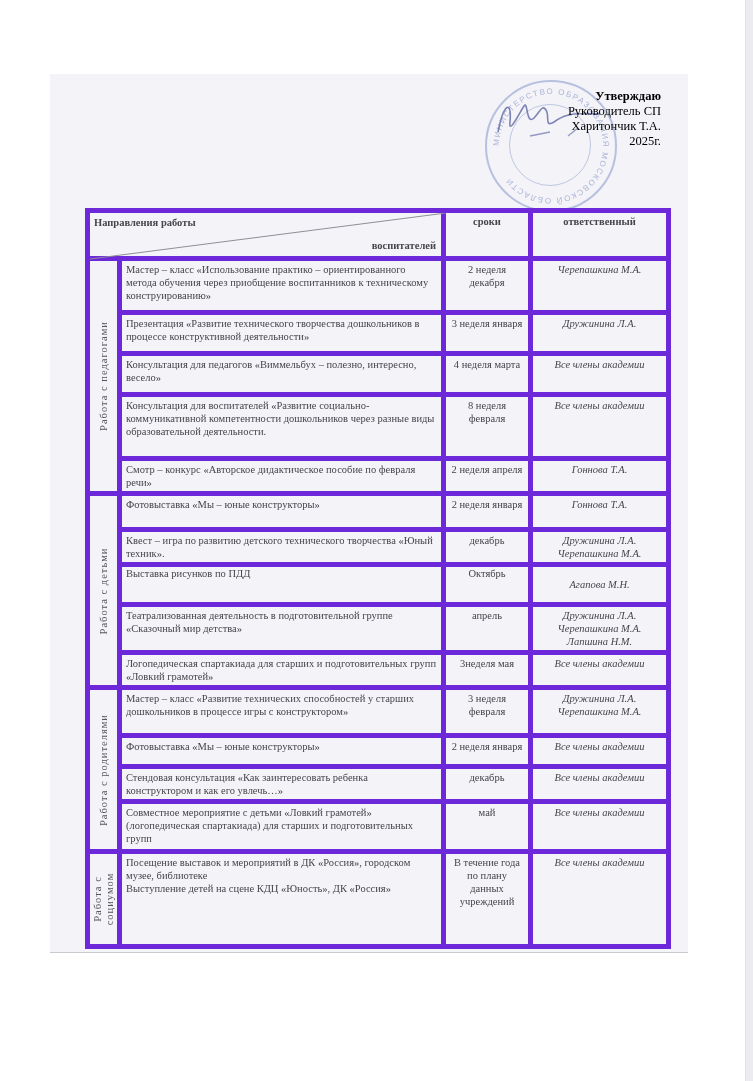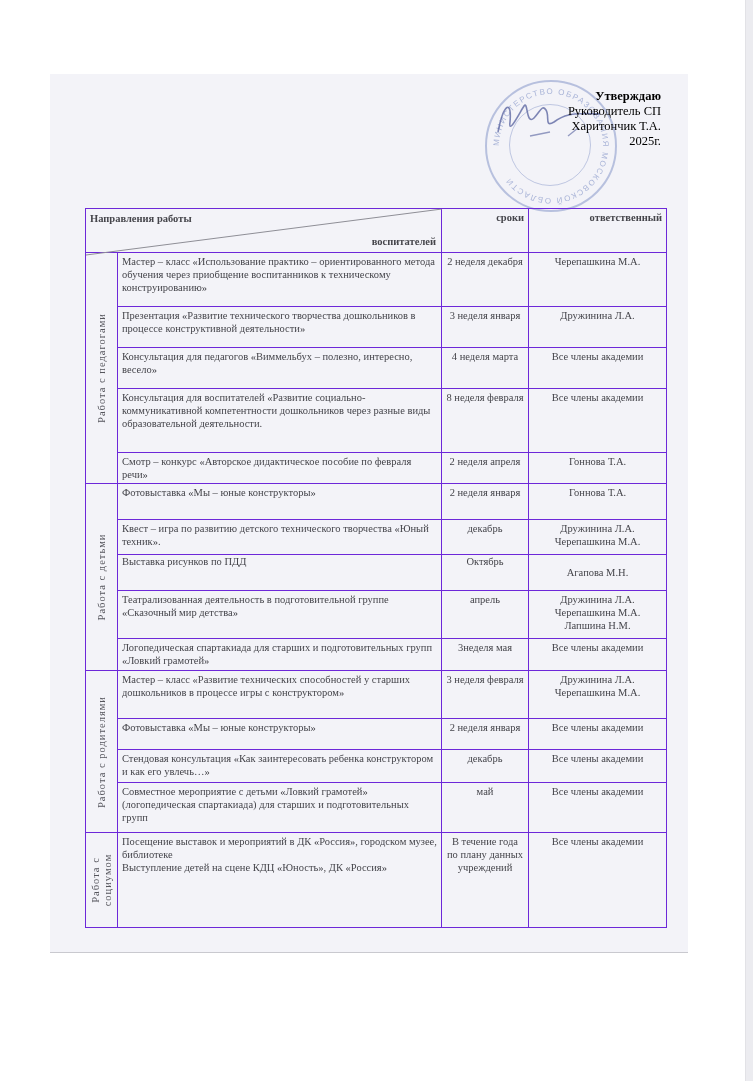--- a/index.html
+++ b/index.html
@@ -13,31 +13,31 @@
   .title { position:absolute; left:208px; top:97px; font-size:10px; font-weight:bold; color:#2f2f35; letter-spacing:0.1px; white-space:nowrap; }
   .title .year { font-size:12px; }
   .stamp { position:absolute; left:435px; top:6px; width:128px; height:128px; border-radius:50%;
            border:2px solid rgba(110,130,190,0.45); }
   .stamp-inner { position:absolute; left:22px; top:22px; width:80px; height:80px; border-radius:50%;
            border:1.5px solid rgba(110,130,190,0.40); }
   .stamp-text { position:absolute; left:0; top:0; width:128px; height:128px; }
   .sig { position:absolute; }
   table.plan { position:absolute; left:35px; top:134px; width:581px; border-collapse:collapse; table-layout:fixed;
                font-size:10.5px; line-height:13px; color:#45454b; }
-  table.plan td { border:1px solid #6d28d9; vertical-align:top; padding:2px 4px; }
+  table.plan td { border:5px solid #6d28d9; vertical-align:top; padding:2px 4px; }
   .hdr-diag { position:relative; height:43px; padding:0 !important; }
   .hdr-diag svg { position:absolute; left:0; top:0; }
   .hdr-left { position:absolute; left:4px; top:3px; font-weight:bold; }
   .hdr-right { position:absolute; right:5px; bottom:4px; font-weight:bold; }
-  .hdr-c { text-align:right; font-weight:bold; }
+  .hdr-c { text-align:center; font-weight:bold; }
   .cat { position:relative; padding:0 !important; }
   .cat .vert { position:absolute; left:50%; top:50%; transform:translate(-50%,-50%) rotate(-90deg);
                white-space:nowrap; font-size:10.5px; letter-spacing:1px; color:#55555c; line-height:12px; text-align:center; }
   .date { text-align:center; }
-  .resp { text-align:center; }
+  .resp { text-align:center;font-style:italic; }
   .footer { position:absolute; left:104px; top:886px; font-size:11px; color:#3a3a40; white-space:nowrap; }
   .footer .line { display:inline-block; width:160px; border-bottom:1px solid #555; position:relative; height:11px; vertical-align:baseline; }
   .footer .name { text-decoration:underline; }
 </style>
 </head>
 <body>
 
 <div class="scrollbar"></div>
 
 <div class="page">

